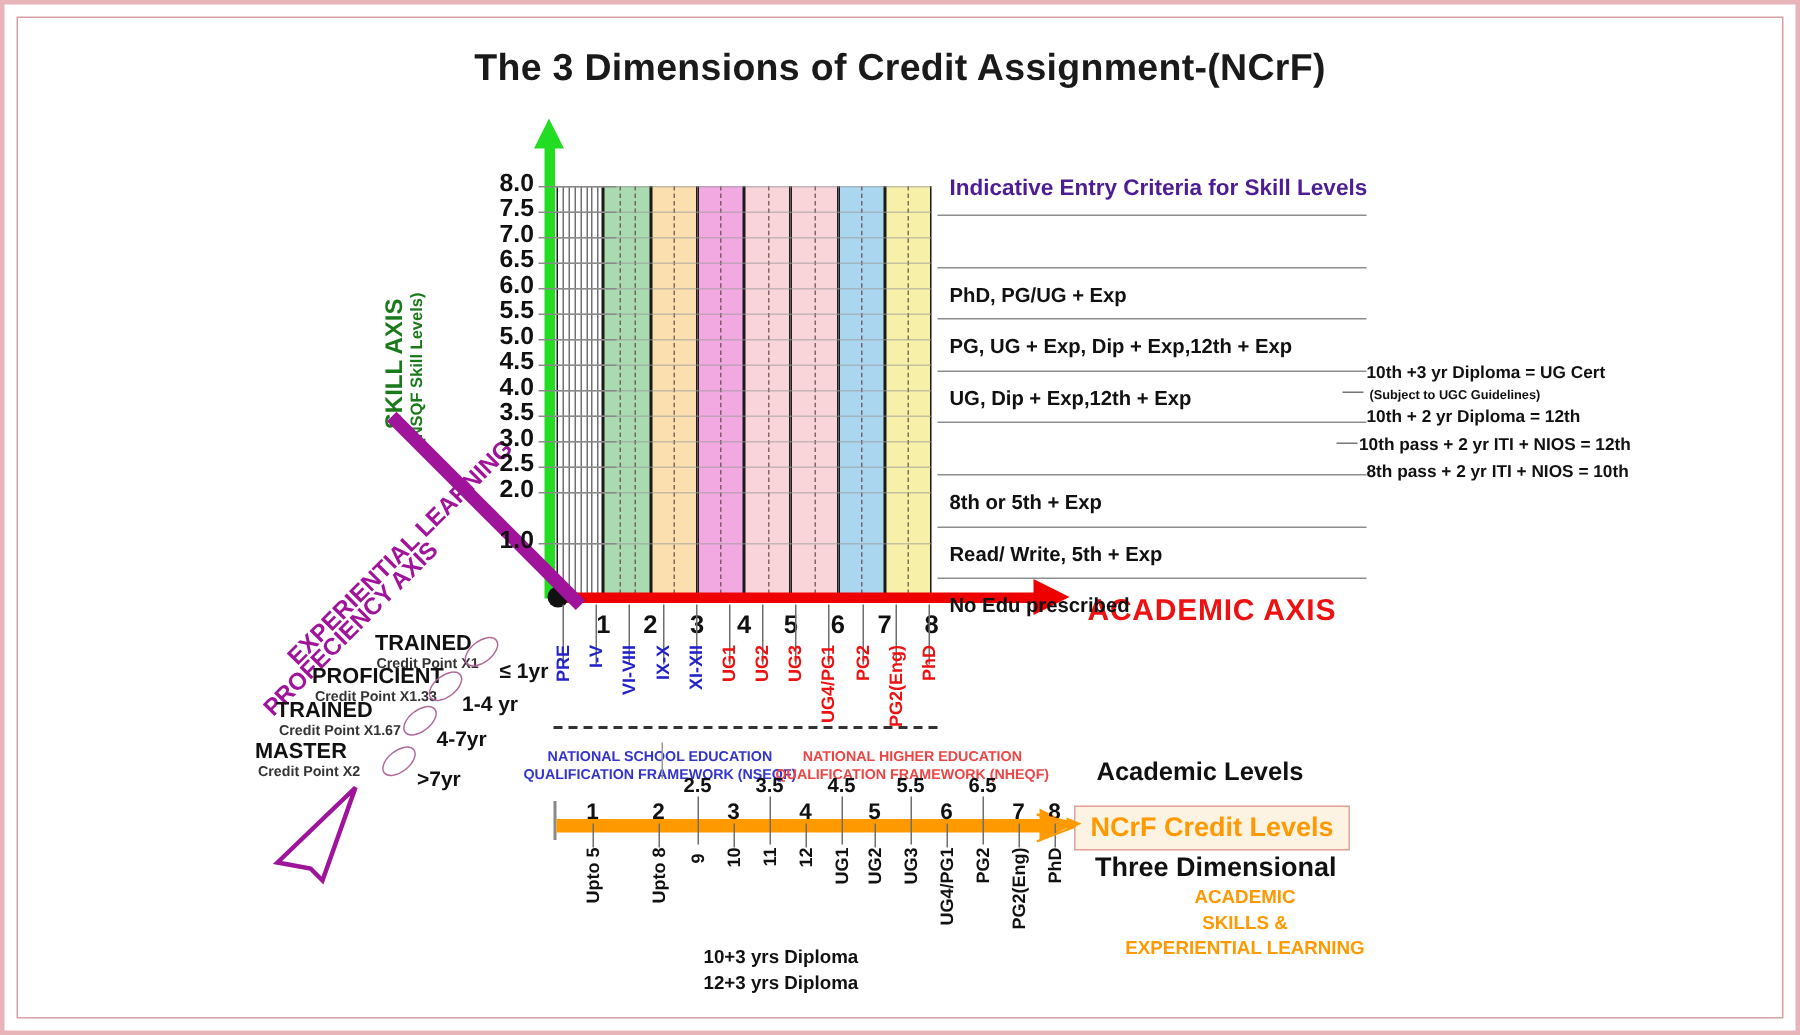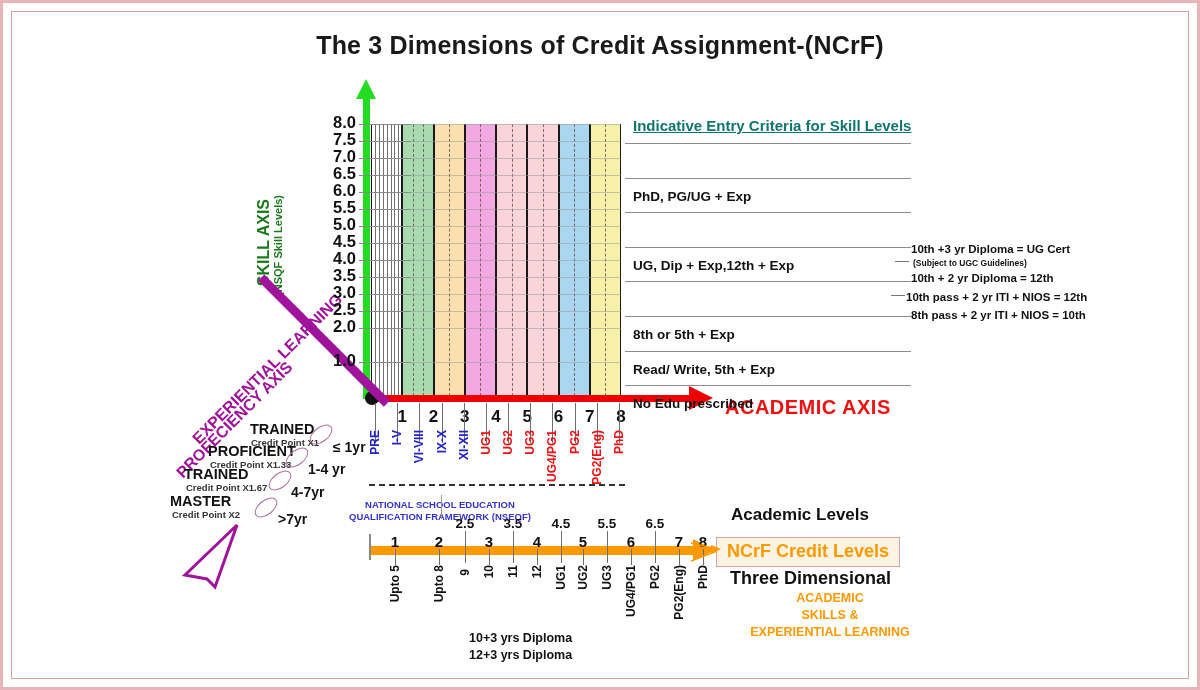--- a/index.html
+++ b/index.html
@@ -34,21 +34,21 @@
 
   .ytick{position:absolute;right:0;text-align:right;font-size:16.5px;font-weight:bold;color:#111;
          white-space:nowrap;}
   .ytickline{position:absolute;height:1px;background:#8a8a8a;}
 
   #ylabel{left:252px;top:196px;width:26px;height:150px;}
   .vtxt{writing-mode:vertical-rl;transform:rotate(180deg);white-space:nowrap;}
 
   
   #criteria{left:630px;top:114px;width:300px;}
-  #crit-title{font-size:15px;font-weight:bold;color:#0f766e;white-space:nowrap;text-decoration:underline;}
+  #crit-title{font-size:15px;font-weight:bold;color:#4c1d95;white-space:nowrap;}
   .crit-row{position:absolute;left:0;width:290px;font-size:13.5px;font-weight:bold;color:#111;
             white-space:nowrap;}
   .crit-rule{position:absolute;left:-8px;width:286px;height:1px;background:#8d8d8d;}
 
   
   .note{position:absolute;font-size:11.5px;font-weight:bold;color:#111;white-space:nowrap;}
   .note.small{font-size:8.5px;font-weight:bold;}
   .noteline{position:absolute;height:1px;background:#777;width:14px;}
 
   
@@ -155,20 +155,21 @@
  </div>
 
  <div class="abs nosel" style="left:722px;top:393px;font-size:20px;font-weight:bold;color:#ee1111;letter-spacing:.5px;">ACADEMIC  AXIS</div>
 
  <div class="abs nosel" id="criteria">
    <div id="crit-title">Indicative Entry Criteria for Skill Levels</div>
  <div class="crit-rule" style="top: 26px;"></div>
       <div class="crit-rule" style="top: 60.6px;"></div>
       <div class="crit-row" style="top: 71.6px;">PhD, PG/UG + Exp</div>
       <div class="crit-rule" style="top: 95.2px;"></div>
+      <div class="crit-row" style="top: 106.2px;">PG, UG + Exp, Dip + Exp,12th + Exp</div>
       <div class="crit-rule" style="top: 129.8px;"></div>
       <div class="crit-row" style="top: 140.8px;">UG, Dip + Exp,12th + Exp</div>
       <div class="crit-rule" style="top: 164.4px;"></div>
       <div class="crit-rule" style="top: 199px;"></div>
       <div class="crit-row" style="top: 210px;">8th or 5th + Exp</div>
       <div class="crit-rule" style="top: 233.6px;"></div>
       <div class="crit-row" style="top: 244.6px;">Read/ Write, 5th + Exp</div>
       <div class="crit-rule" style="top: 268.2px;"></div>
       <div class="crit-row" style="top: 279.2px;">No Edu prescribed</div>
     </div>
@@ -206,20 +207,24 @@
       <div class="lvlsub" style="left: 169px; top: 506px;">Credit Point X2</div>
       <div class="yr" style="left: 275px; top: 508px;">&gt;7yr</div>
       <div class="ell" style="left: 250px; top: 497px; width: 24px; height: 13px;"></div>
     </div>
 
  <div class="abs nosel fw blue" style="left:346px;top:496px;text-align:center;">
    <div>NATIONAL SCHOOL EDUCATION</div>
    <div>QUALIFICATION FRAMEWORK (NSEQF)</div>
  </div>
  <div class="abs" id="fwdiv"></div>
+ <div class="abs nosel fw red" style="left:514px;top:496px;text-align:center;">
+   <div>NATIONAL HIGHER EDUCATION</div>
+   <div>QUALIFICATION FRAMEWORK (NHEQF)</div>
+ </div>
 
  <div class="abs" id="ncrf-cap"></div>
  <div class="abs" id="ncrf-axis"></div>
  <div class="abs" id="ncrf-arrow"></div>
  <div class="abs nosel" id="ncrf-marks">
       <div class="nnum" style="left: 377px; top: 530px;">1</div>
       <div class="nstem" style="left: 392px; top: 546px; height: 16px;"></div>
       <div class="nvlab" style="left: 385px; top: 562px;"><span class="vtxt">Upto 5</span></div>
       <div class="nnum" style="left: 421px; top: 530px;">2</div>
       <div class="nstem" style="left: 436px; top: 546px; height: 16px;"></div>

